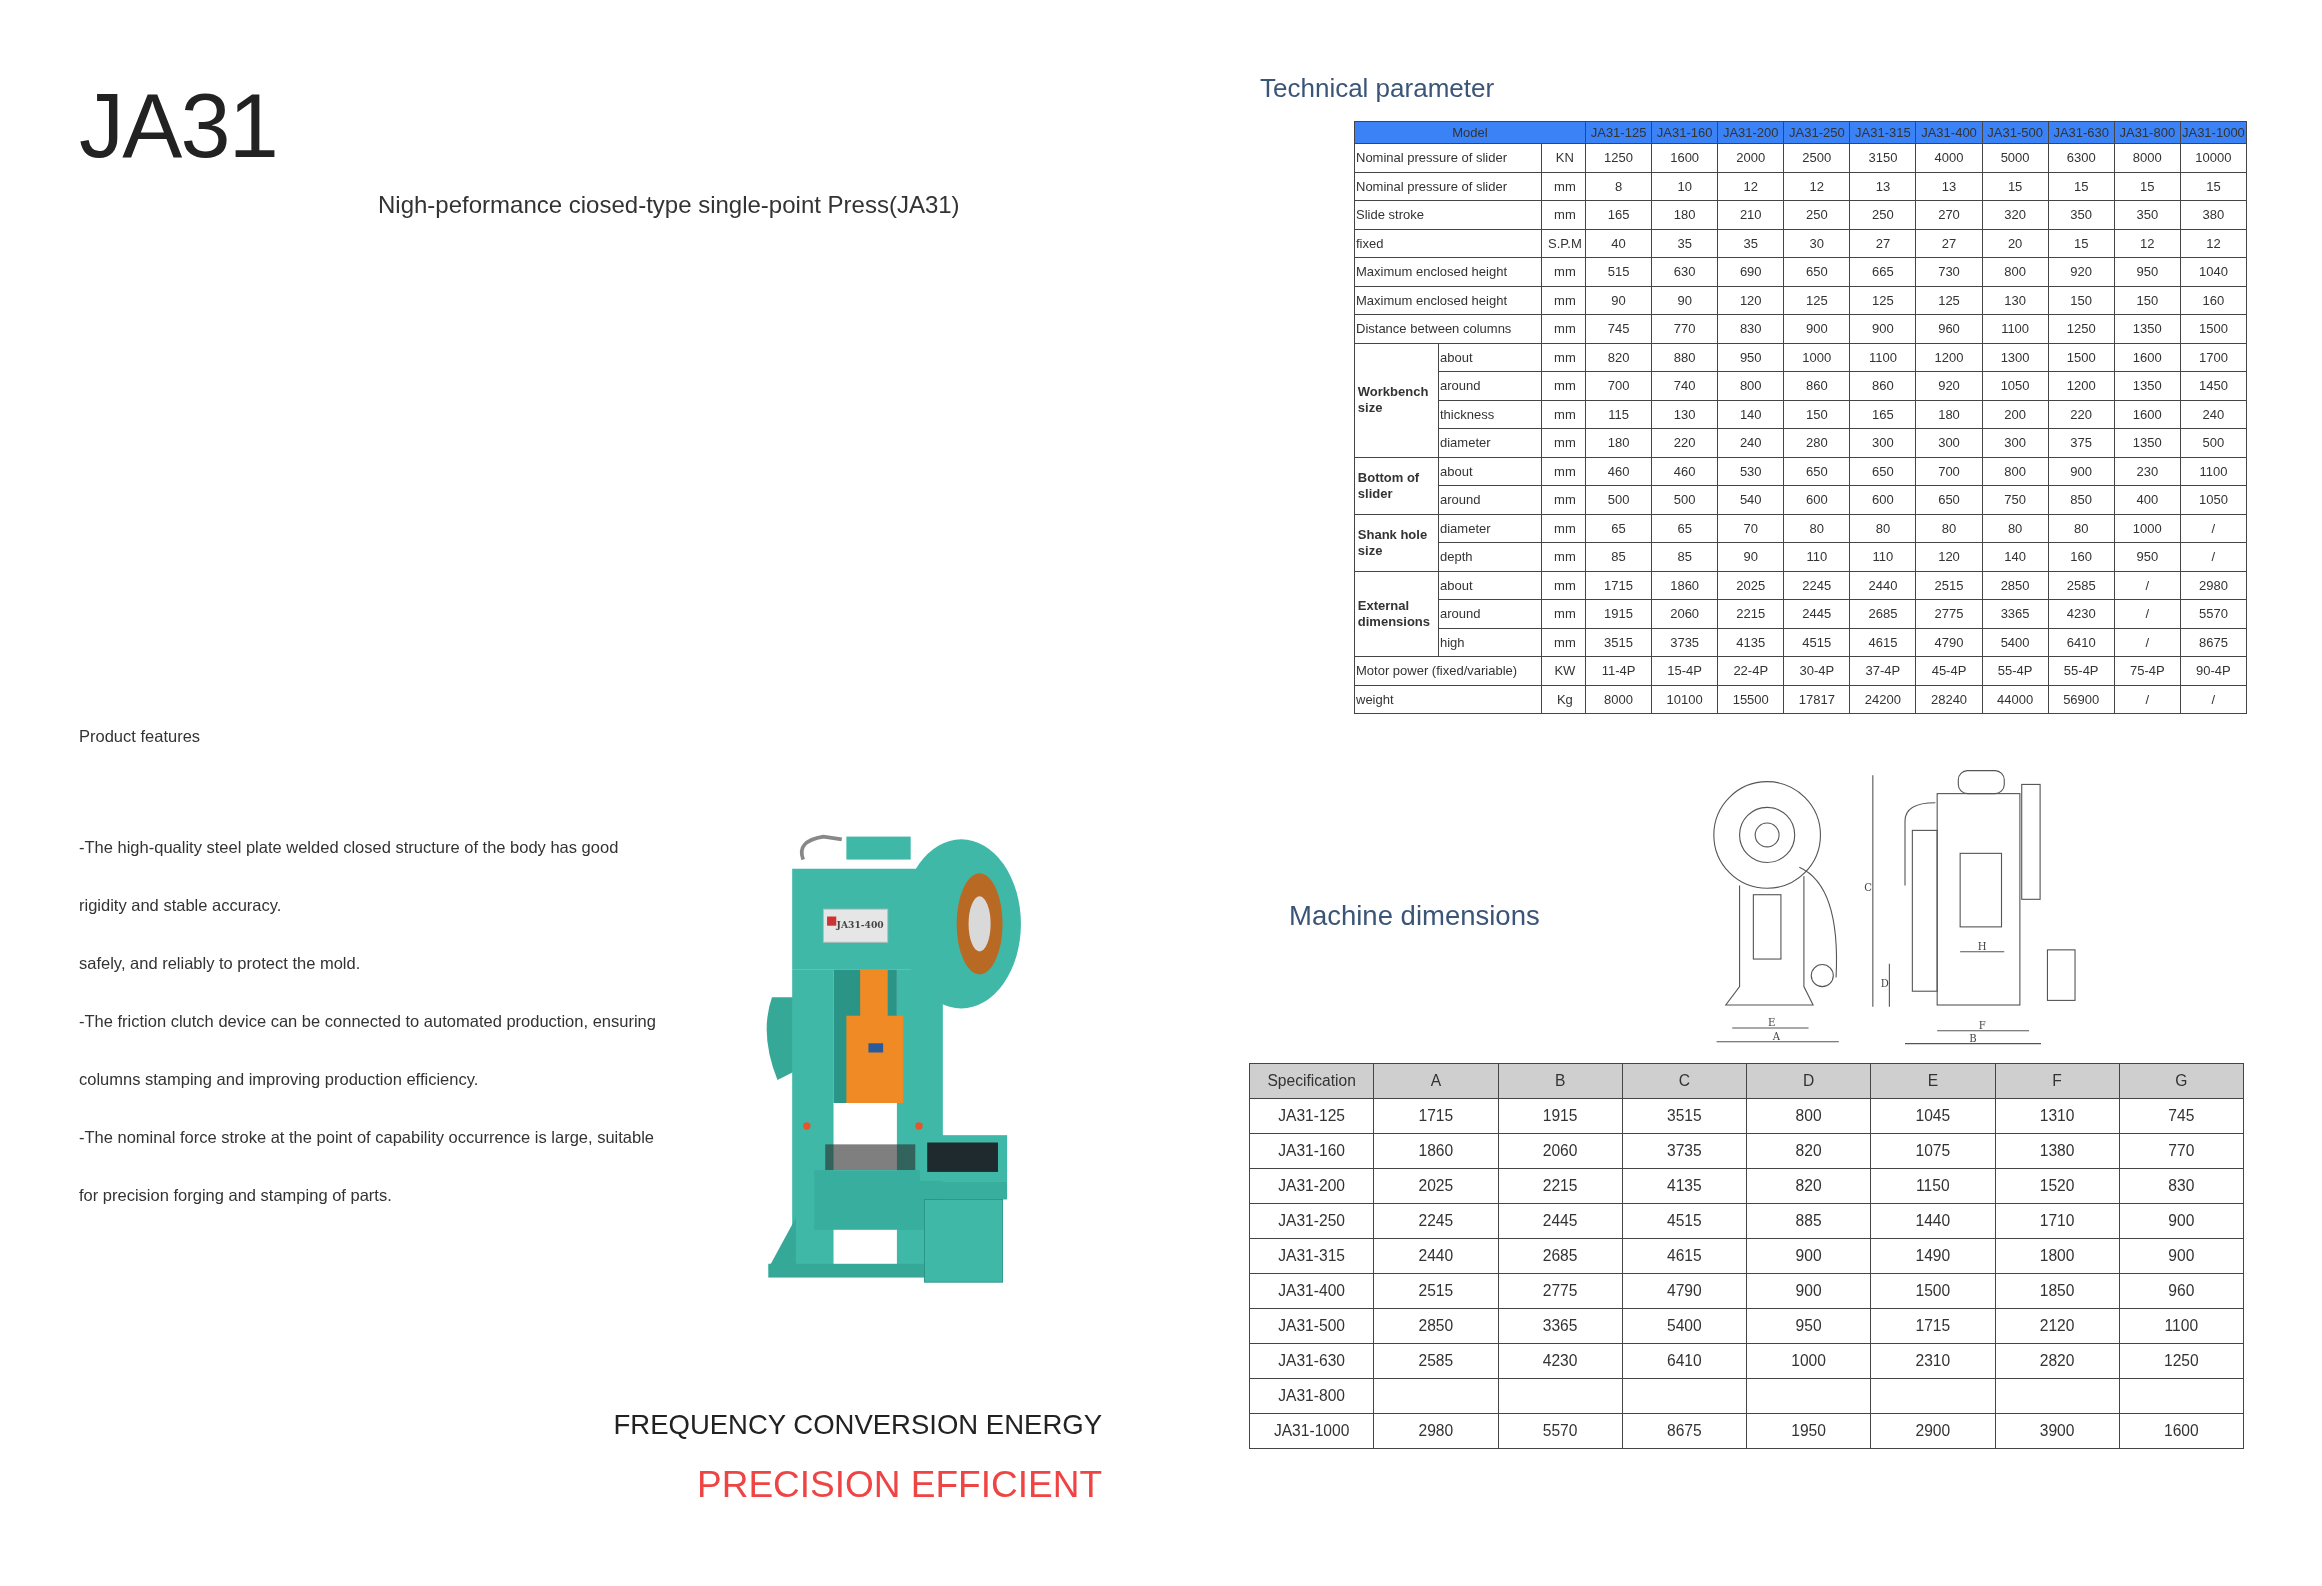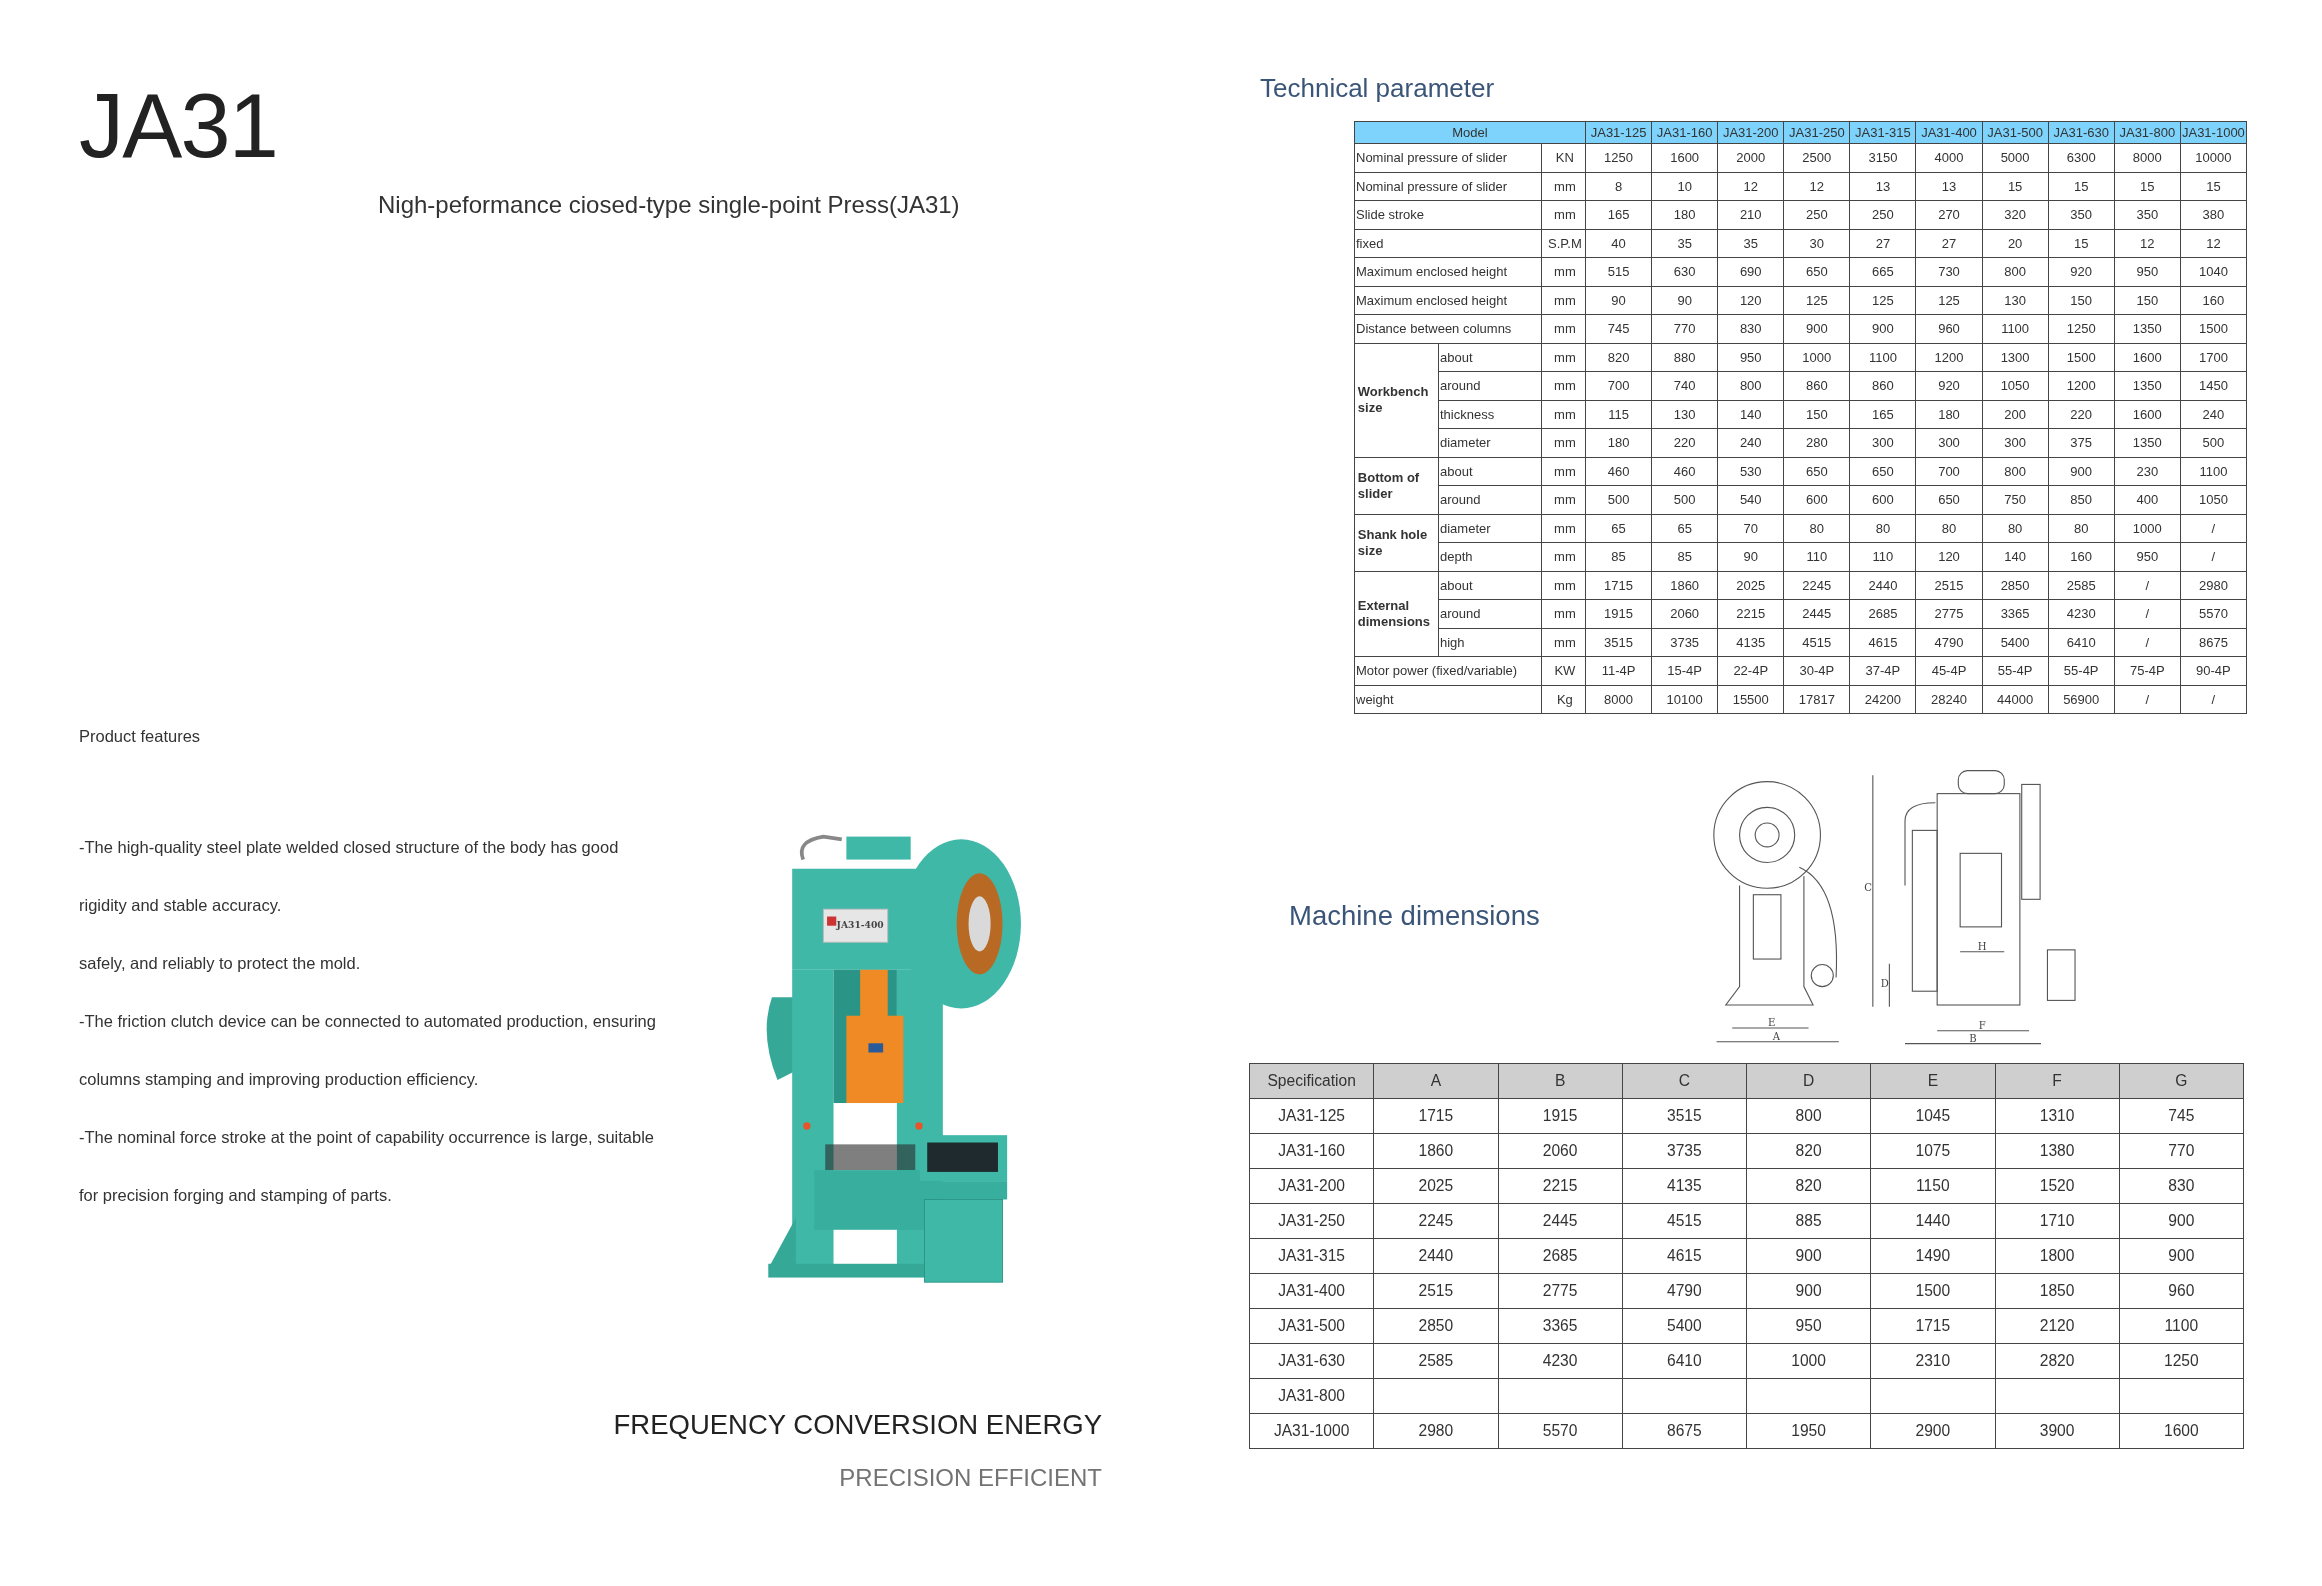--- a/index.html
+++ b/index.html
@@ -6,31 +6,31 @@
   body { width:2322px; height:1587px; position:relative; overflow:hidden;
          font-family:"Liberation Sans", "DejaVu Sans", sans-serif; color:#2b2b2b; }
   .abs { position:absolute; }
 
   #title { left:79px; top:81px; font-size:90px; line-height:1; color:#222; letter-spacing:-1.8px; }
   #subtitle { left:378px; top:191px; font-size:24px; color:#333; }
   #features-heading { left:79px; top:727px; font-size:16.5px; color:#333; }
   #features-list { left:79px; top:838px; width:606px; font-size:16.5px; color:#333; }
   #features-list .line { height:58px; line-height:18.4px; }
   #slogan-1 { left:551px; width:551px; text-align:right; top:1409px; font-size:27.5px; color:#222; }
-  #slogan-2 { left:551px; width:551px; text-align:right; top:1464px; font-size:24px; color:#737373; }
+  #slogan-2 { left:551px; width:551px; text-align:right; top:1464px; font-size:37px; color:#ef4444; }
 
   #machine-photo { left:759px; top:832px; width:285px; height:531px; }
 
   #tech-heading { left:1260px; top:73px; font-size:26px; color:#3a5578; }
   #dims-heading { left:1289px; top:900px; font-size:27.5px; color:#3a5578; }
 
   table.grid { border-collapse:collapse; position:absolute; table-layout:fixed; }
   table.grid td, table.grid th { border:1.8px solid #444; padding:0; font-weight:normal; color:#333; }
   #tech-table { left:1354px; top:121px; width:893px; font-size:13px; }
-  #tech-table th { background:#7dd3fc; height:21px; text-align:center; font-size:13px; }
+  #tech-table th { background:#3b82f6; height:21px; text-align:center; font-size:13px; }
   #tech-table td { height:27.5px; text-align:center; }
   #tech-table td.lbl { text-align:left; padding-left:1px; }
   #tech-table td.grp { text-align:left; padding-left:2.8px; line-height:15.6px;font-weight:bold; }
   #tech-table td.unit { text-align:center; padding-left:2.8px; }
 
   #dims-table { left:1249px; top:1063px; width:995px; font-size:15.6px; }
   #dims-table th { background:#cfcfcf; height:34px; text-align:center; font-size:15.6px; }
   #dims-table td { height:34px; text-align:center; }
 
   #drawing { left:1712px; top:766px; width:386px; height:285px; }

